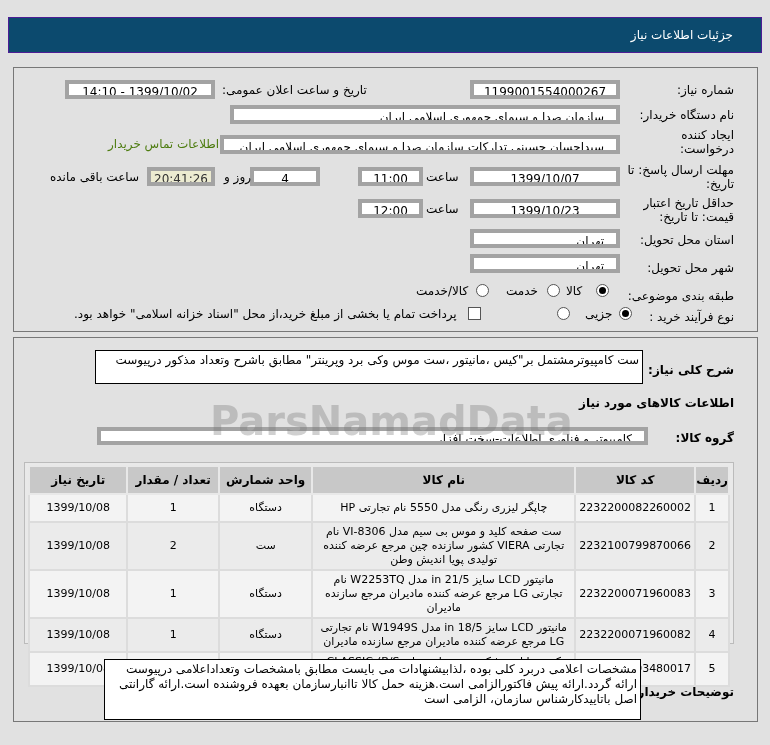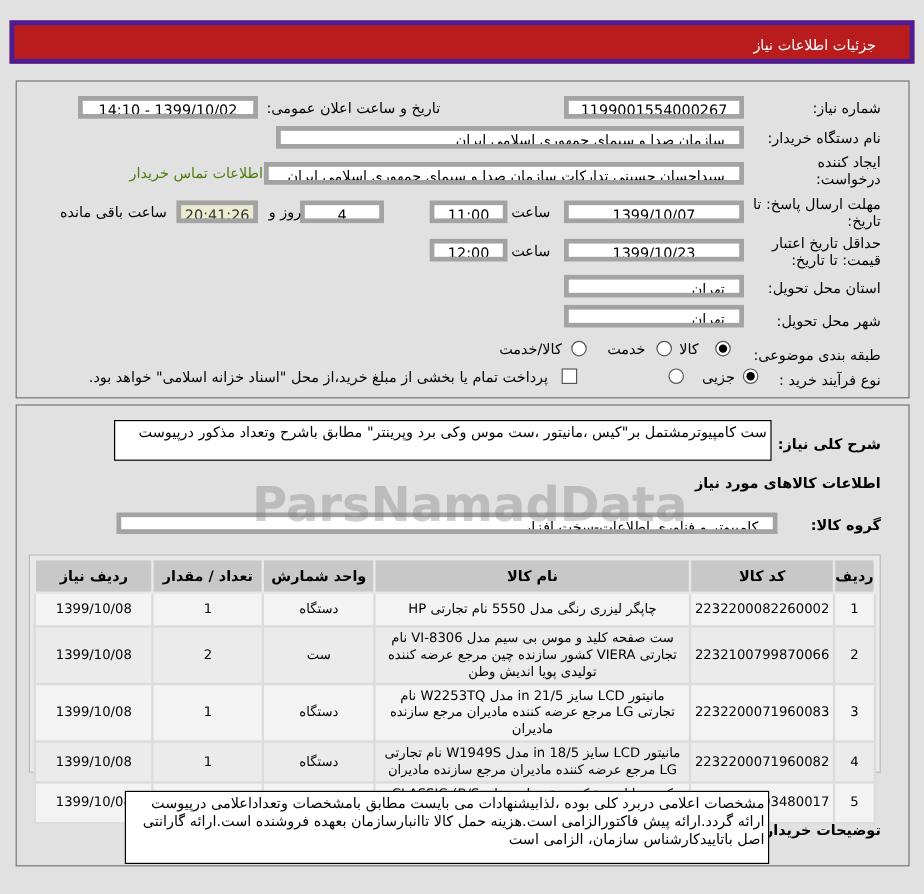--- a/index.html
+++ b/index.html
@@ -1,19 +1,19 @@
 <!DOCTYPE html>
 <html><head>
 <meta charset="utf-8">
 <style>
   * { box-sizing: border-box; margin: 0; padding: 0; }
   html, body { width: 770px; height: 745px; background: #e1e1e1; overflow: hidden; }
   body { font-family: "DejaVu Sans", sans-serif; font-size: 11px; color: #000; position: relative; direction: rtl; }
 
-  .header-bar { position: absolute; left: 8px; top: 17px; width: 500px; height: 36px; background: #b91c1c; border: 4px solid #4c1d95; width: 754px; }
+  .header-bar { position: absolute; left: 8px; top: 17px; width: 500px; height: 36px; background: #0c4a6e; border: 1px solid #4c1d95; width: 754px; }
   .header-bar .title { position: absolute; right: 28px; top: 10px; color: #fff; font-size: 12px; }
 
   .panel { position: absolute; border: 1px solid #777; background: #e1e1e1; }
   .panel1 { left: 13px; top: 67px; width: 745px; height: 265px; }
   .panel2 { left: 13px; top: 337px; width: 745px; height: 385px; }
 
   .lbl { position: absolute; font-size: 12px; white-space: nowrap; text-align: right; }
   .lbl.two { white-space: normal; line-height: 14px; width: 110px; }
   .box { position: absolute; background: #fff; border: 4px solid #a3a3a3; height: 19px; font-size: 12px; line-height: 17px; text-align: center; white-space: nowrap; overflow: hidden; }
   .box.rtl { text-align: right; padding-right: 12px; }
@@ -107,21 +107,21 @@
 
 <div class="table-wrap"></div>
 <table class="items">
   <thead>
     <tr>
       <th style="width:26px;">ردیف</th>
       <th style="width:103px;">کد کالا</th>
       <th style="width:275px;">نام کالا</th>
       <th style="width:96px;">واحد شمارش</th>
       <th style="width:95px;">تعداد / مقدار</th>
-      <th style="width:100px;">ردیف نیاز</th>
+      <th style="width:100px;">تاریخ نیاز</th>
     </tr>
   </thead>
   <tbody>
     <tr style="height:28px;">
       <td>1</td>
       <td>2232200082260002</td>
       <td class="name">چاپگر لیزری رنگی مدل 5550 نام تجارتی HP</td>
       <td>دستگاه</td>
       <td>1</td>
       <td>1399/10/08</td>

